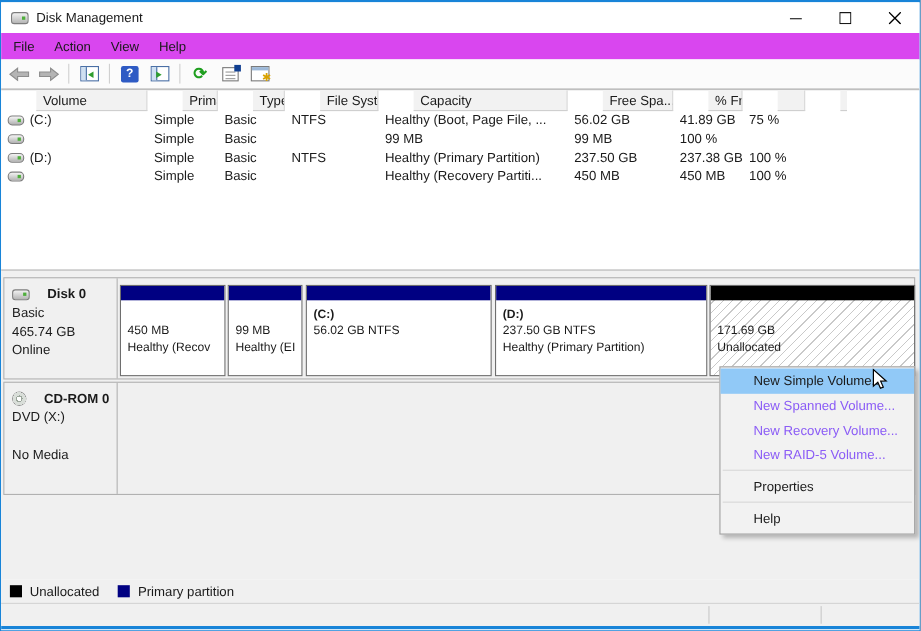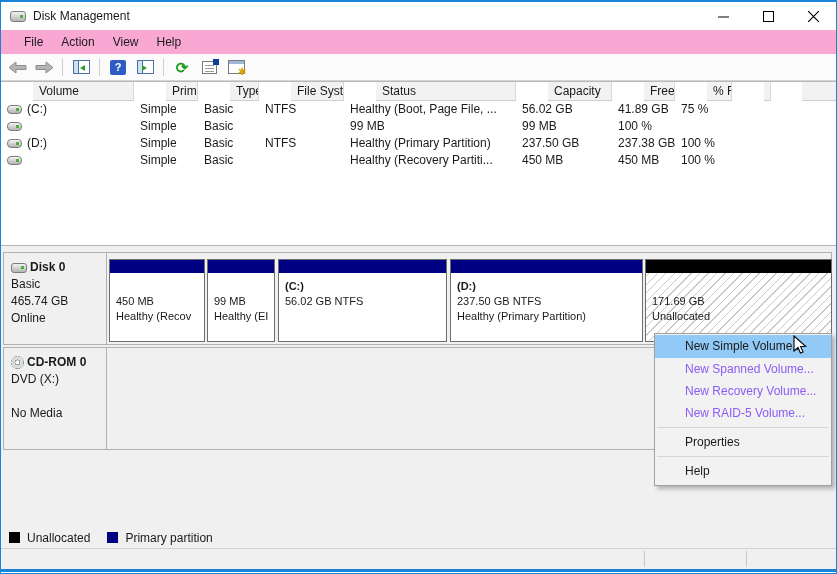--- a/index.html
+++ b/index.html
@@ -13,21 +13,21 @@
   
   .titlebar{ height:28px; display:flex; align-items:center; background:#fff; }
   .title-ico{ width:16px; height:11px; margin:0 7px 0 9px; border:1px solid #7d7d7d;
     border-radius:3px; background:linear-gradient(#f2f2f2,#b5b5b5); position:relative; }
   .title-ico::after{ content:""; position:absolute; right:2px; top:3px; width:3px; height:3px; background:#4fae3c; }
   .title-text{ flex:1; font-size:12px; }
   .winbtns{ display:flex; height:100%; }
   .winbtn{ width:45px; height:100%; display:flex; align-items:center; justify-content:center; }
   .winbtn svg{ display:block; }
   
-  .menubar{ height:24px; display:flex; align-items:center; background:#f9a8d4; padding-left:14px; }
+  .menubar{ height:24px; display:flex; align-items:center; background:#d946ef; padding-left:2px; }
   .menu-item{ padding:3px 9px; }
   
   .toolbar{ height:27px; display:flex; align-items:center; background:#fbfbfb;
     border-bottom:1px solid #d4d4d4; padding-left:4px; gap:3px; }
   .tb-btn{ width:24px; height:22px; display:flex; align-items:center; justify-content:center; }
   .tb-sep{ width:1px; height:18px; background:#d0d0d0; margin:0 3px; }
   .help-box{ width:16px; height:15px; background:#2f5bc4; color:#fff; font-weight:bold;
     font-size:11px; display:flex; align-items:center; justify-content:center; border-radius:2px; }
   .mini-win{ width:17px; height:14px; border:1px solid #4a6fa5; background:#fff; position:relative; }
   .mini-win .col{ position:absolute; left:0; top:0; bottom:0; width:5px; background:#cfe0f2; border-right:1px solid #4a6fa5; }
@@ -54,21 +54,21 @@
   .drive-ico::after{ content:""; position:absolute; right:2px; top:2px; width:3px; height:3px; background:#4fae3c; }
   
   .splitter{ height:6px; background:#f0f0f0; border-top:1px solid #b5b5b5; }
   
   .graphic{ position:relative; height:276px; background:#f0f0f0; }
   .disk-row{ position:absolute; left:2px; width:829px; border:1px solid #b1b1b1; background:#f0f0f0; }
   .row-disk0{ top:1px; height:93px; }
   .row-cdrom{ top:96px; height:103px; }
   .disk-panel{ position:absolute; left:0; top:0; bottom:0; width:103px; border-right:1px solid #b1b1b1;
     padding:6px 6px 0 7px; line-height:17px; }
-  .panel-head{ display:flex; align-items:center; gap:3px; font-weight:bold; }
+  .panel-head{ display:flex; align-items:center; gap:16px; font-weight:bold; }
   .disk-ico{ width:16px; height:10px; border:1px solid #7d7d7d; border-radius:3px;
     background:linear-gradient(#f2f2f2,#b5b5b5); position:relative; flex:0 0 16px; }
   .disk-ico::after{ content:""; position:absolute; right:2px; top:2px; width:3px; height:3px; background:#4fae3c; }
   .cd-ico{ width:13px; height:13px; border-radius:50%; flex:0 0 13px;
     background:radial-gradient(circle at 50% 50%, #fff 0 2px, #9aa59a 2px 3px, #d9ded9 3px 6px, #8f8f8f 6px); }
   .part{ position:absolute; top:6px; height:83px; border:1px solid #6e6e6e; background:#fff; overflow:hidden; }
   .part-bar{ height:13px; background:#000082; }
   .part.unalloc .part-bar{ background:#000; }
   .part-body{ padding:6px 0 0 6px; font-size:11px; line-height:15px; white-space:nowrap; }
   .part-l1{ font-weight:bold; height:15px; }
@@ -168,21 +168,20 @@
       <span class="gear-win"></span>
     </div>
   </div>
 
   <div class="listview">
     <div class="lv-grid lv-header">
       <div class="lv-cell">Volume</div>
       <div class="lv-cell">Primary</div>
       <div class="lv-cell">Type</div>
       <div class="lv-cell">File System</div>
-      <div class="lv-cell">Status</div>
       <div class="lv-cell">Capacity</div>
       <div class="lv-cell">Free Spa...</div>
       <div class="lv-cell">% Free</div>
       <div class="lv-cell"></div>
       <div class="lv-cell" style="border-right:none;"></div>
     </div>
 
     <div class="lv-grid lv-row">
       <div class="lv-cell vol-cell">
           <span class="drive-ico"></span>

